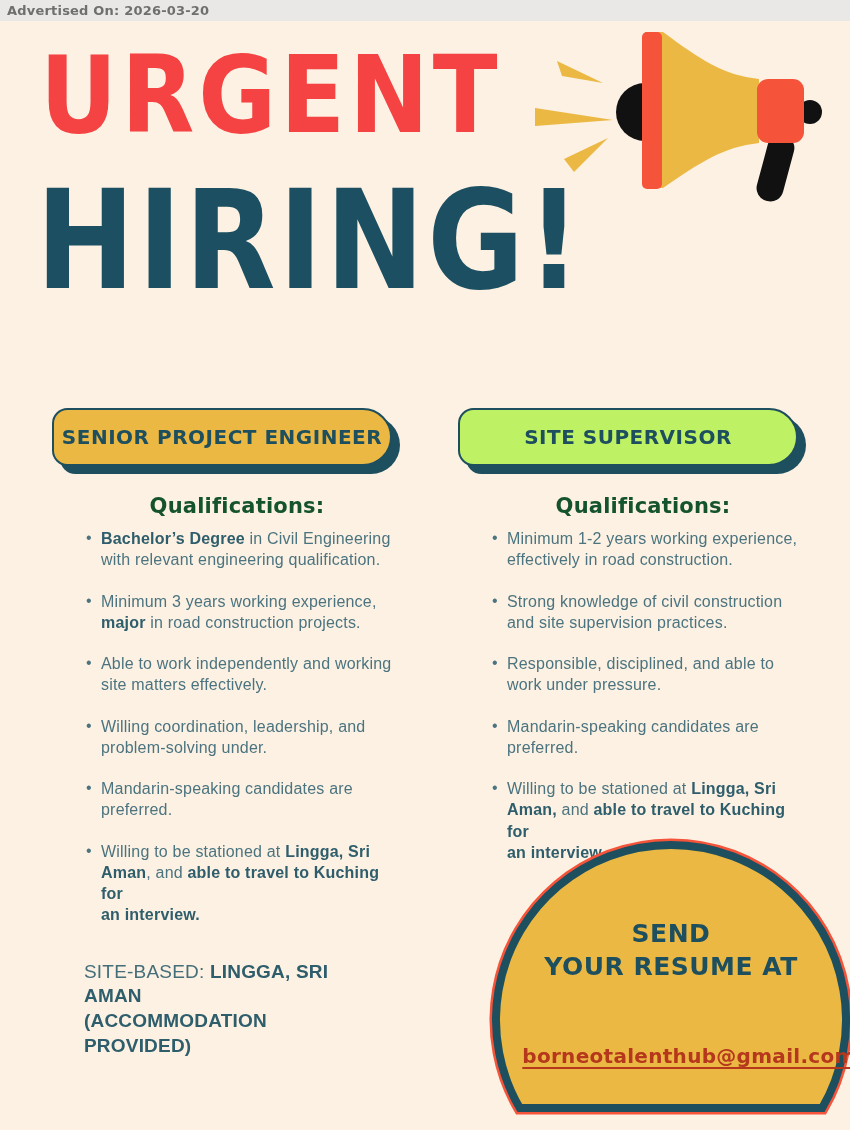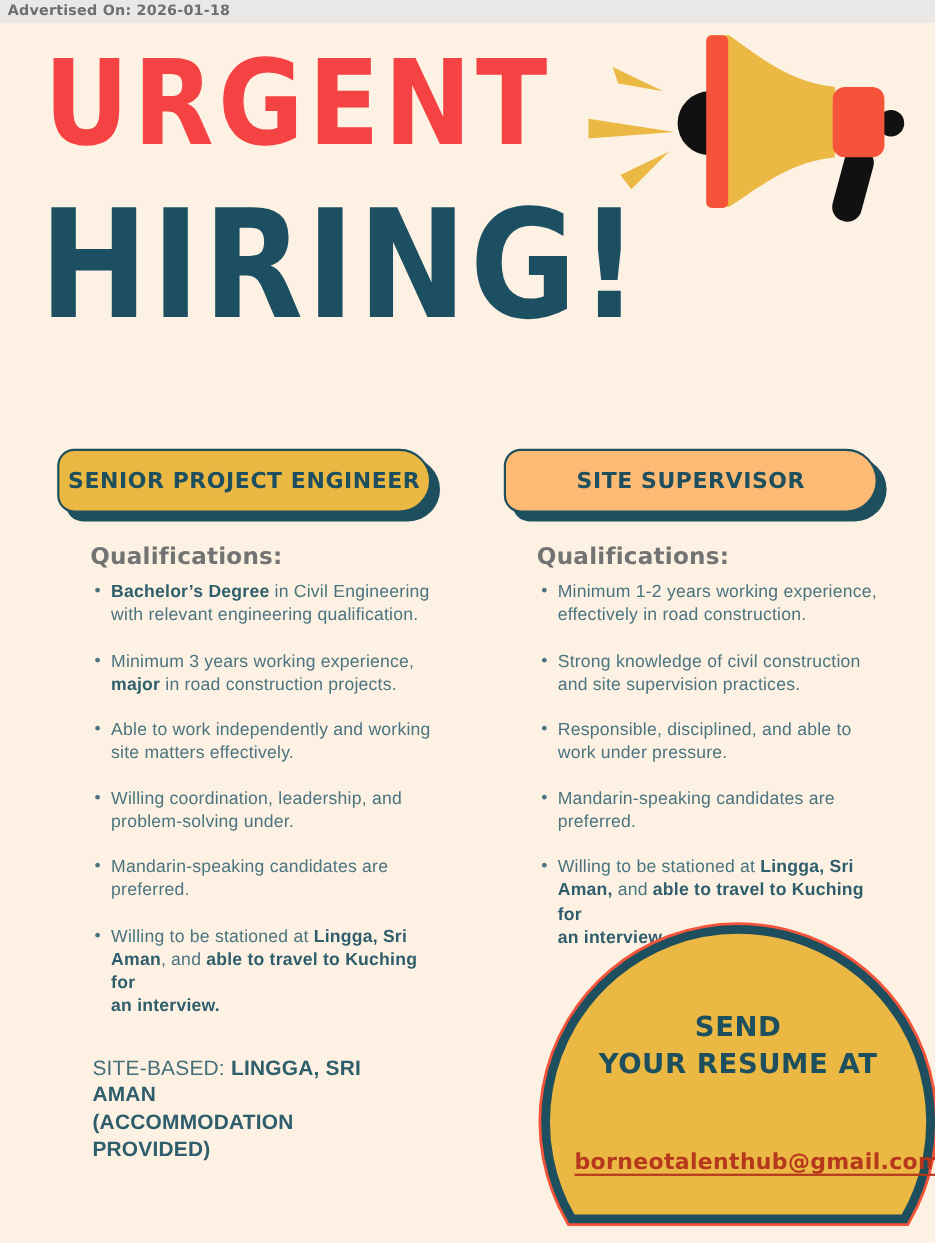--- a/index.html
+++ b/index.html
@@ -28,25 +28,25 @@
   .col-right{ left:458px; }
   .job-btn{
     width:336px; height:54px; border:2px solid #1d4f5e;
     border-radius:16px 30px 30px 16px;
     box-shadow:8px 8px 0 #1d4f5e;
     display:flex; align-items:center; justify-content:center;
     font-family:"DejaVu Sans", sans-serif; font-weight:bold; font-size:20px;
     color:#1d4f5e; letter-spacing:0.5px; white-space:nowrap;
   }
   .job-btn.yellow{ background:#ecb844; }
-  .job-btn.pink{ background:#fdba74; }
+  .job-btn.pink{ background:#bef264; }
   .qual-heading{
     margin:28px 0 10px 30px;
     font-family:"DejaVu Sans", sans-serif; font-weight:bold; font-size:21px;
-    color:#737373; letter-spacing:0.2px;
+    color:#14532d; letter-spacing:0.2px;text-align:center;
   }
   ul.qual-list{ list-style:none; margin:0; padding:0 0 0 34px; }
   ul.qual-list li{
     position:relative; padding-left:15px; margin-bottom:20px;
     font-size:16px; line-height:1.33; color:#4b7480; letter-spacing:0.2px;
   }
   ul.qual-list li::before{ content:"•"; position:absolute; left:0; top:-1px; color:#4b7480; }
   .strong{ font-weight:bold; color:#2e5d6c; }
   .site-based{
     margin:34px 16px 0 32px;
@@ -70,21 +70,21 @@
     cursor:pointer;
     padding-left:36px;
   }
 </style>
 </head>
 <body>
 
 <div class="page">
 
   <div class="topbar">
-    <span>Advertised On: 2026-01-18</span>
+    <span>Advertised On: 2026-03-20</span>
   </div>
 
   <h1 class="title urgent">URGENT</h1>
   <h1 class="title hiring">HIRING!</h1>
 
   <svg class="megaphone" width="320" height="190" viewBox="0 0 320 190">
     <polygon points="70,53 24,31 29,46" fill="#ecb844"></polygon>
     <polygon points="80,90 2,78 2,96" fill="#ecb844"></polygon>
     <polygon points="75,108 31,129 41,142" fill="#ecb844"></polygon>
     <path d="M112 53 A29 29 0 0 0 112 111 Z" fill="#111111"></path>

